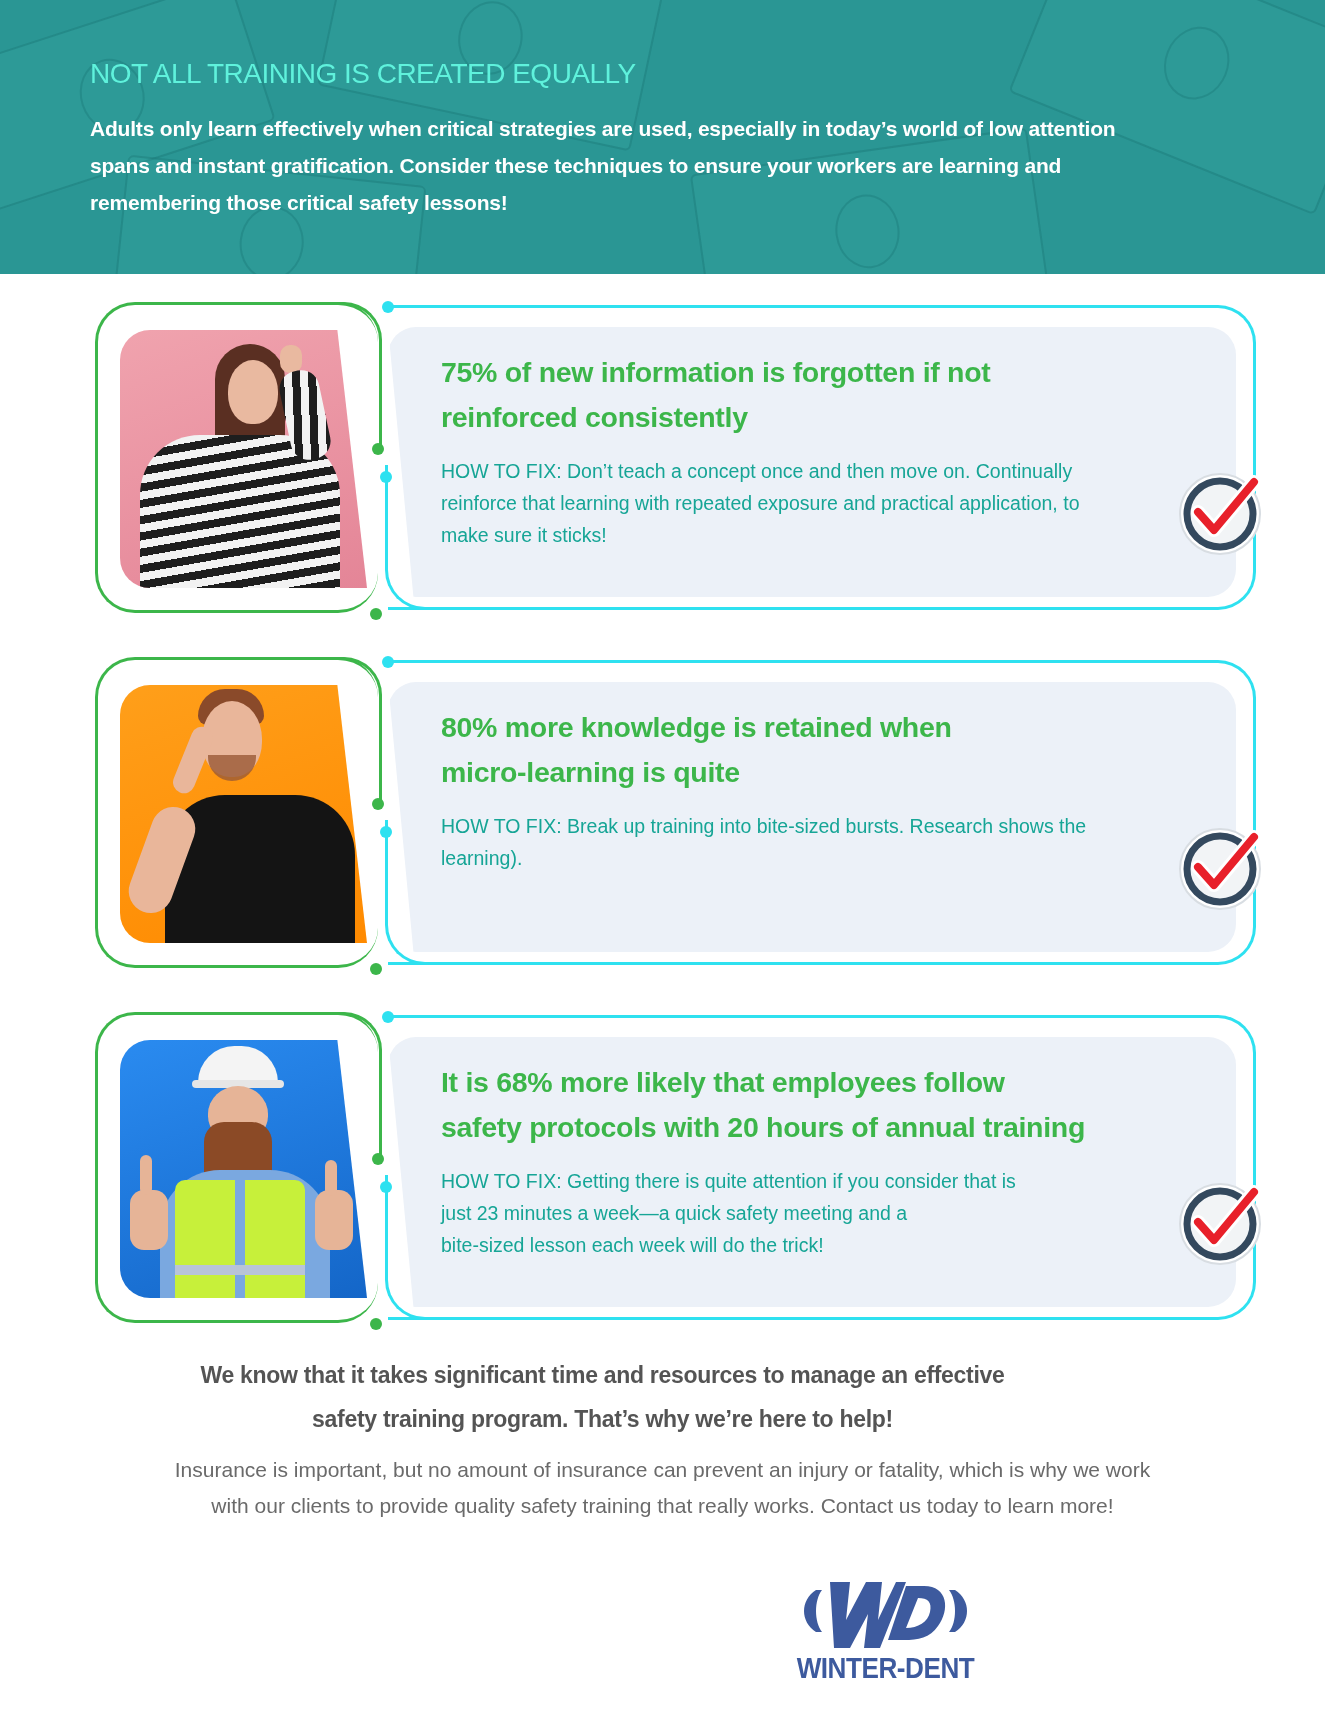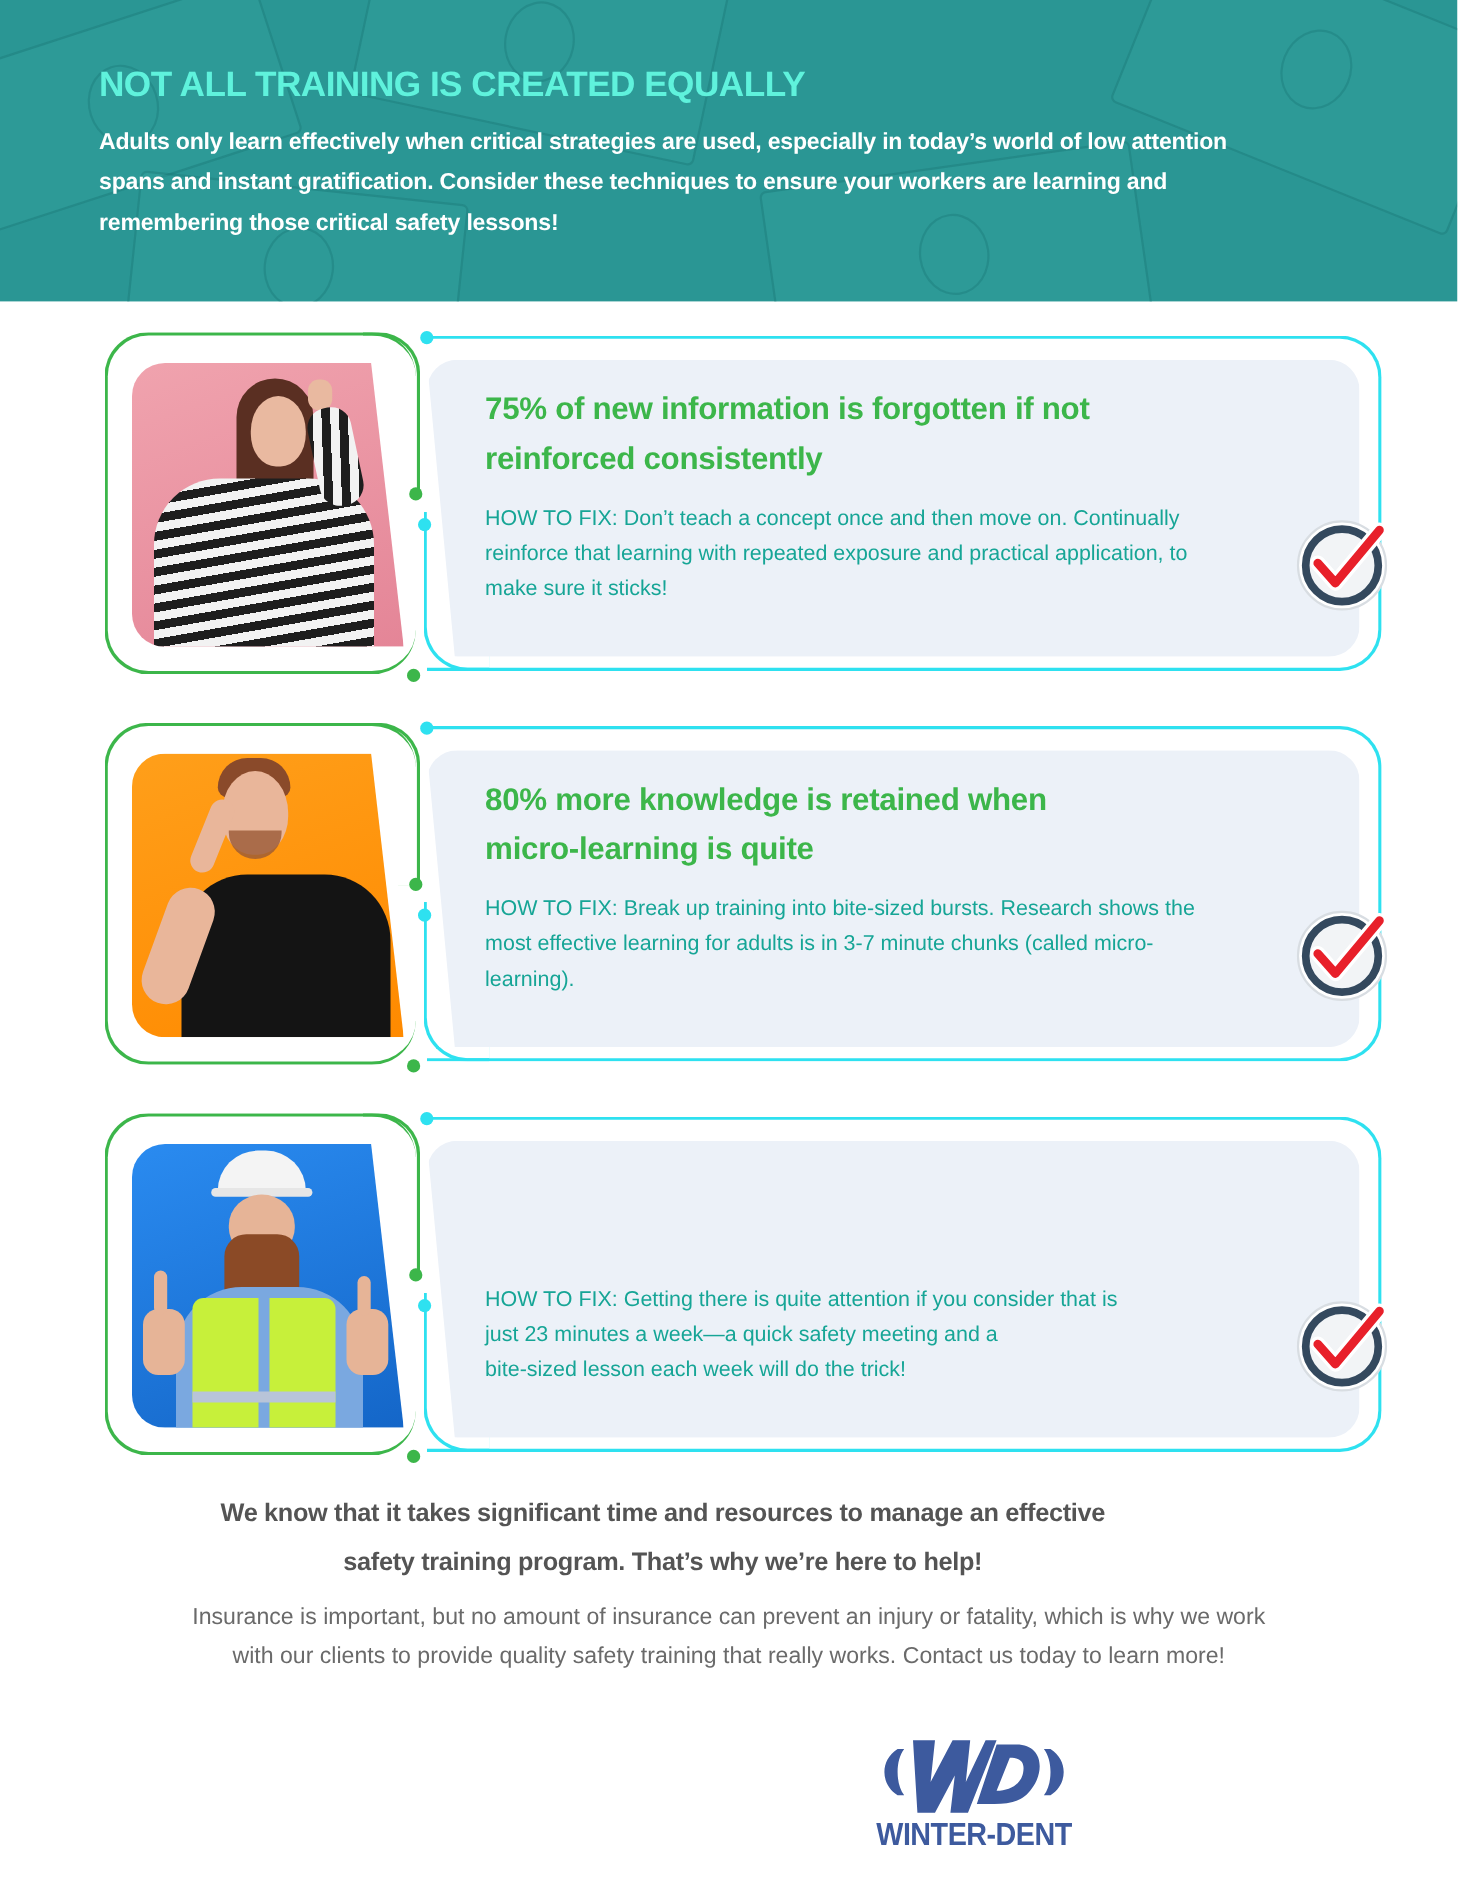--- a/index.html
+++ b/index.html
@@ -15,21 +15,21 @@
     .banner .bill {
       position: absolute; border: 2px solid rgba(20,110,108,0.35);
       border-radius: 6px; background: rgba(60,170,165,0.18);
     }
     .banner .bill::after {
       content: ""; position: absolute; width: 60px; height: 70px; border-radius: 50%;
       border: 2px solid rgba(20,110,108,0.30); left: 40%; top: 25%;
     }
     .banner-title {
       position: absolute; left: 90px; top: 58px;
-      color: #5ff2dc; font-weight: 700; font-size: 32px; letter-spacing: -0.5px;
+      color: #5ff2dc; font-weight: 400; font-size: 28px; letter-spacing: -0.5px;
     }
     .banner-text {
       position: absolute; left: 90px; top: 110px; width: 1130px;
       color: #ffffff; font-weight: 700; font-size: 21px; line-height: 37px; letter-spacing: -0.2px;
     }
 
     
     .card { position: absolute; left: 0; width: 1228px; height: 320px; }
     .card .frame-left {
       position: absolute; left: 95px; top: 12px; width: 283px; height: 311px;
@@ -179,21 +179,20 @@
       <div style="position:absolute;left:62px;top:40px;width:22px;height:70px;background:#e9b69a;border-radius:11px;transform:rotate(22deg);"></div>
     </div>
   </div>
 
   <div class="stat">
     <div>80% more knowledge is retained when</div>
     <div>micro-learning is quite</div>
   </div>
   <div class="fix">
     <div>HOW TO FIX: Break up training into bite-sized bursts. Research shows the</div>
-    <div>most effective learning for adults is in 3-7 minute chunks (called micro-</div>
     <div>learning).</div>
   </div>
   <svg class="check" viewBox="0 0 88 88">
     <circle cx="42" cy="46" r="40" fill="#ffffff" stroke="#d8dde2" stroke-width="2"></circle>
     <circle cx="42" cy="46" r="33" fill="#f2f4f6" stroke="#34495e" stroke-width="7"></circle>
     <path d="M20 44 L36 62 L76 14" fill="none" stroke="#ffffff" stroke-width="14" stroke-linecap="round" stroke-linejoin="round"></path>
     <path d="M20 44 L36 62 L76 14" fill="none" stroke="#e8202a" stroke-width="8" stroke-linecap="round" stroke-linejoin="round"></path>
   </svg>
 </div>
 
@@ -218,20 +217,24 @@
       <div style="position:absolute;left:55px;top:140px;width:60px;height:140px;background:#c7f03a;border-radius:10px 0 0 0;"></div>
       <div style="position:absolute;left:125px;top:140px;width:60px;height:140px;background:#c7f03a;border-radius:0 10px 0 0;"></div>
       <div style="position:absolute;left:55px;top:225px;width:130px;height:10px;background:#b8c4d8;"></div>
       <div style="position:absolute;left:10px;top:150px;width:38px;height:60px;background:#e6b497;border-radius:14px;"></div>
       <div style="position:absolute;left:20px;top:115px;width:12px;height:40px;background:#e6b497;border-radius:6px;"></div>
       <div style="position:absolute;left:195px;top:150px;width:38px;height:60px;background:#e6b497;border-radius:14px;"></div>
       <div style="position:absolute;left:205px;top:120px;width:12px;height:36px;background:#e6b497;border-radius:6px;"></div>
     </div>
   </div>
 
+  <div class="stat">
+    <div>It is 68% more likely that employees follow</div>
+    <div>safety protocols with 20 hours of annual training</div>
+  </div>
   <div class="fix">
     <div>HOW TO FIX: Getting there is quite attention if you consider that is</div>
     <div>just 23 minutes a week—a quick safety meeting and a</div>
     <div>bite-sized lesson each week will do the trick!</div>
   </div>
   <svg class="check" viewBox="0 0 88 88">
     <circle cx="42" cy="46" r="40" fill="#ffffff" stroke="#d8dde2" stroke-width="2"></circle>
     <circle cx="42" cy="46" r="33" fill="#f2f4f6" stroke="#34495e" stroke-width="7"></circle>
     <path d="M20 44 L36 62 L76 14" fill="none" stroke="#ffffff" stroke-width="14" stroke-linecap="round" stroke-linejoin="round"></path>
     <path d="M20 44 L36 62 L76 14" fill="none" stroke="#e8202a" stroke-width="8" stroke-linecap="round" stroke-linejoin="round"></path>

